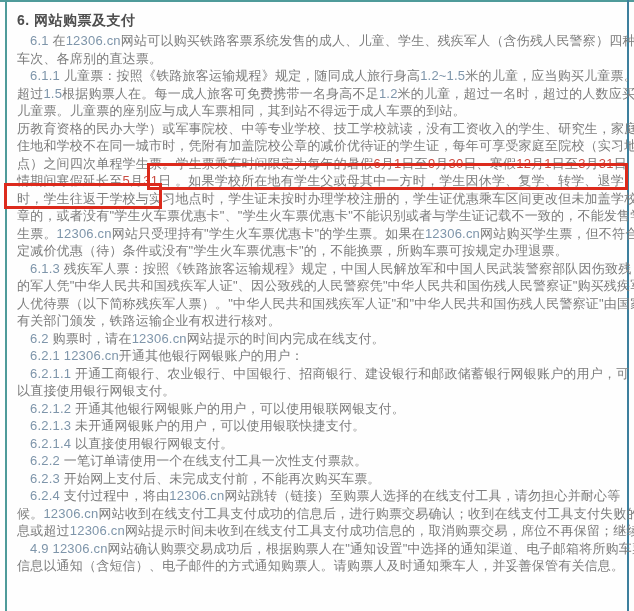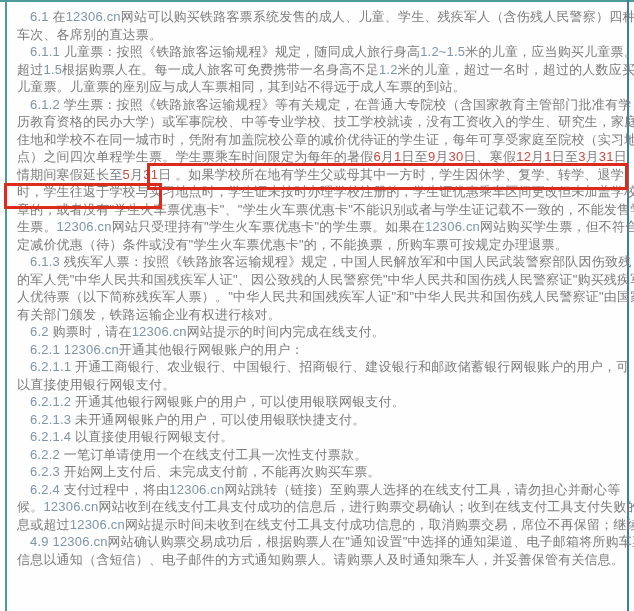--- a/index.html
+++ b/index.html
@@ -67,27 +67,27 @@
 </style>
 </head>
 <body>
 
 <div class="page">
   <div class="edge-top" style="background: rgb(79, 155, 154);"></div>
   <div class="edge-left" style="background: rgb(79, 155, 154);"></div>
   <div class="edge-right" style="background: rgb(61, 127, 157);"></div>
 
   <div class="text-area">
+    <div class="doc-heading">6. 网站购票及支付</div>
     <div id="lines-container">
         <div class="line indent"><span class="seg-n">6.1 </span><span class="seg-t">在</span><span class="seg-n">12306.cn</span><span class="seg-t">网站可以购买铁路客票系统发售的成人、儿童、学生、残疾军人（含伤残人民警察）四种各</span></div>
         <div class="line"><span class="seg-t">车次、各席别的直达票。</span></div>
         <div class="line indent"><span class="seg-n">6.1.1 </span><span class="seg-t">儿童票：按照《铁路旅客运输规程》规定，随同成人旅行身高</span><span class="seg-n">1.2~1.5</span><span class="seg-t">米的儿童，应当购买儿童票。</span></div>
         <div class="line"><span class="seg-t">超过</span><span class="seg-n">1.5</span><span class="seg-t">根据购票人在。每一成人旅客可免费携带一名身高不足</span><span class="seg-n">1.2</span><span class="seg-t">米的儿童，超过一名时，超过的人数应买</span></div>
         <div class="line"><span class="seg-t">儿童票。儿童票的座别应与成人车票相同，其到站不得远于成人车票的到站。</span></div>
-        <div class="line indent"><span class="seg-n">6.1.2 </span><span class="seg-t">学生票：按照《铁路旅客运输规程》等有关规定，在普通大专院校（含国家教育主管部门批准有学</span></div>
         <div class="line"><span class="seg-t">历教育资格的民办大学）或军事院校、中等专业学校、技工学校就读，没有工资收入的学生、研究生，家庭居</span></div>
         <div class="line"><span class="seg-t">住地和学校不在同一城市时，凭附有加盖院校公章的减价优待证的学生证，每年可享受家庭至院校（实习地</span></div>
         <div class="line"><span class="seg-t">点）之间四次单程学生票。学生票乘车时间限定为每年的暑假</span><span class="seg-r">6</span><span class="seg-t">月</span><span class="seg-r">1</span><span class="seg-t">日至</span><span class="seg-r">9</span><span class="seg-t">月</span><span class="seg-r">30</span><span class="seg-t">日、寒假</span><span class="seg-r">12</span><span class="seg-t">月</span><span class="seg-r">1</span><span class="seg-t">日至</span><span class="seg-r">3</span><span class="seg-t">月</span><span class="seg-r">31</span><span class="seg-t">日（疫</span></div>
         <div class="line"><span class="seg-t">情期间寒假延长至</span><span class="seg-r">5</span><span class="seg-t">月</span><span class="seg-r">31</span><span class="seg-t">日</span><span class="seg-t"> 。如果学校所在地有学生父或母其中一方时，学生因休学、复学、转学、退学</span></div>
         <div class="line"><span class="seg-t">时，学生往返于学校与实习地点时，学生证未按时办理学校注册的，学生证优惠乘车区间更改但未加盖学校公</span></div>
         <div class="line"><span class="seg-t">章的，或者没有"学生火车票优惠卡"、"学生火车票优惠卡"不能识别或者与学生证记载不一致的，不能发售学</span></div>
         <div class="line"><span class="seg-t">生票。</span><span class="seg-n">12306.cn</span><span class="seg-t">网站只受理持有"学生火车票优惠卡"的学生票。如果在</span><span class="seg-n">12306.cn</span><span class="seg-t">网站购买学生票，但不符合规</span></div>
         <div class="line"><span class="seg-t">定减价优惠（待）条件或没有"学生火车票优惠卡"的，不能换票，所购车票可按规定办理退票。</span></div>
         <div class="line indent"><span class="seg-n">6.1.3 </span><span class="seg-t">残疾军人票：按照《铁路旅客运输规程》规定，中国人民解放军和中国人民武装警察部队因伤致残</span></div>
         <div class="line"><span class="seg-t">的军人凭"中华人民共和国残疾军人证"、因公致残的人民警察凭"中华人民共和国伤残人民警察证"购买残疾军</span></div>

